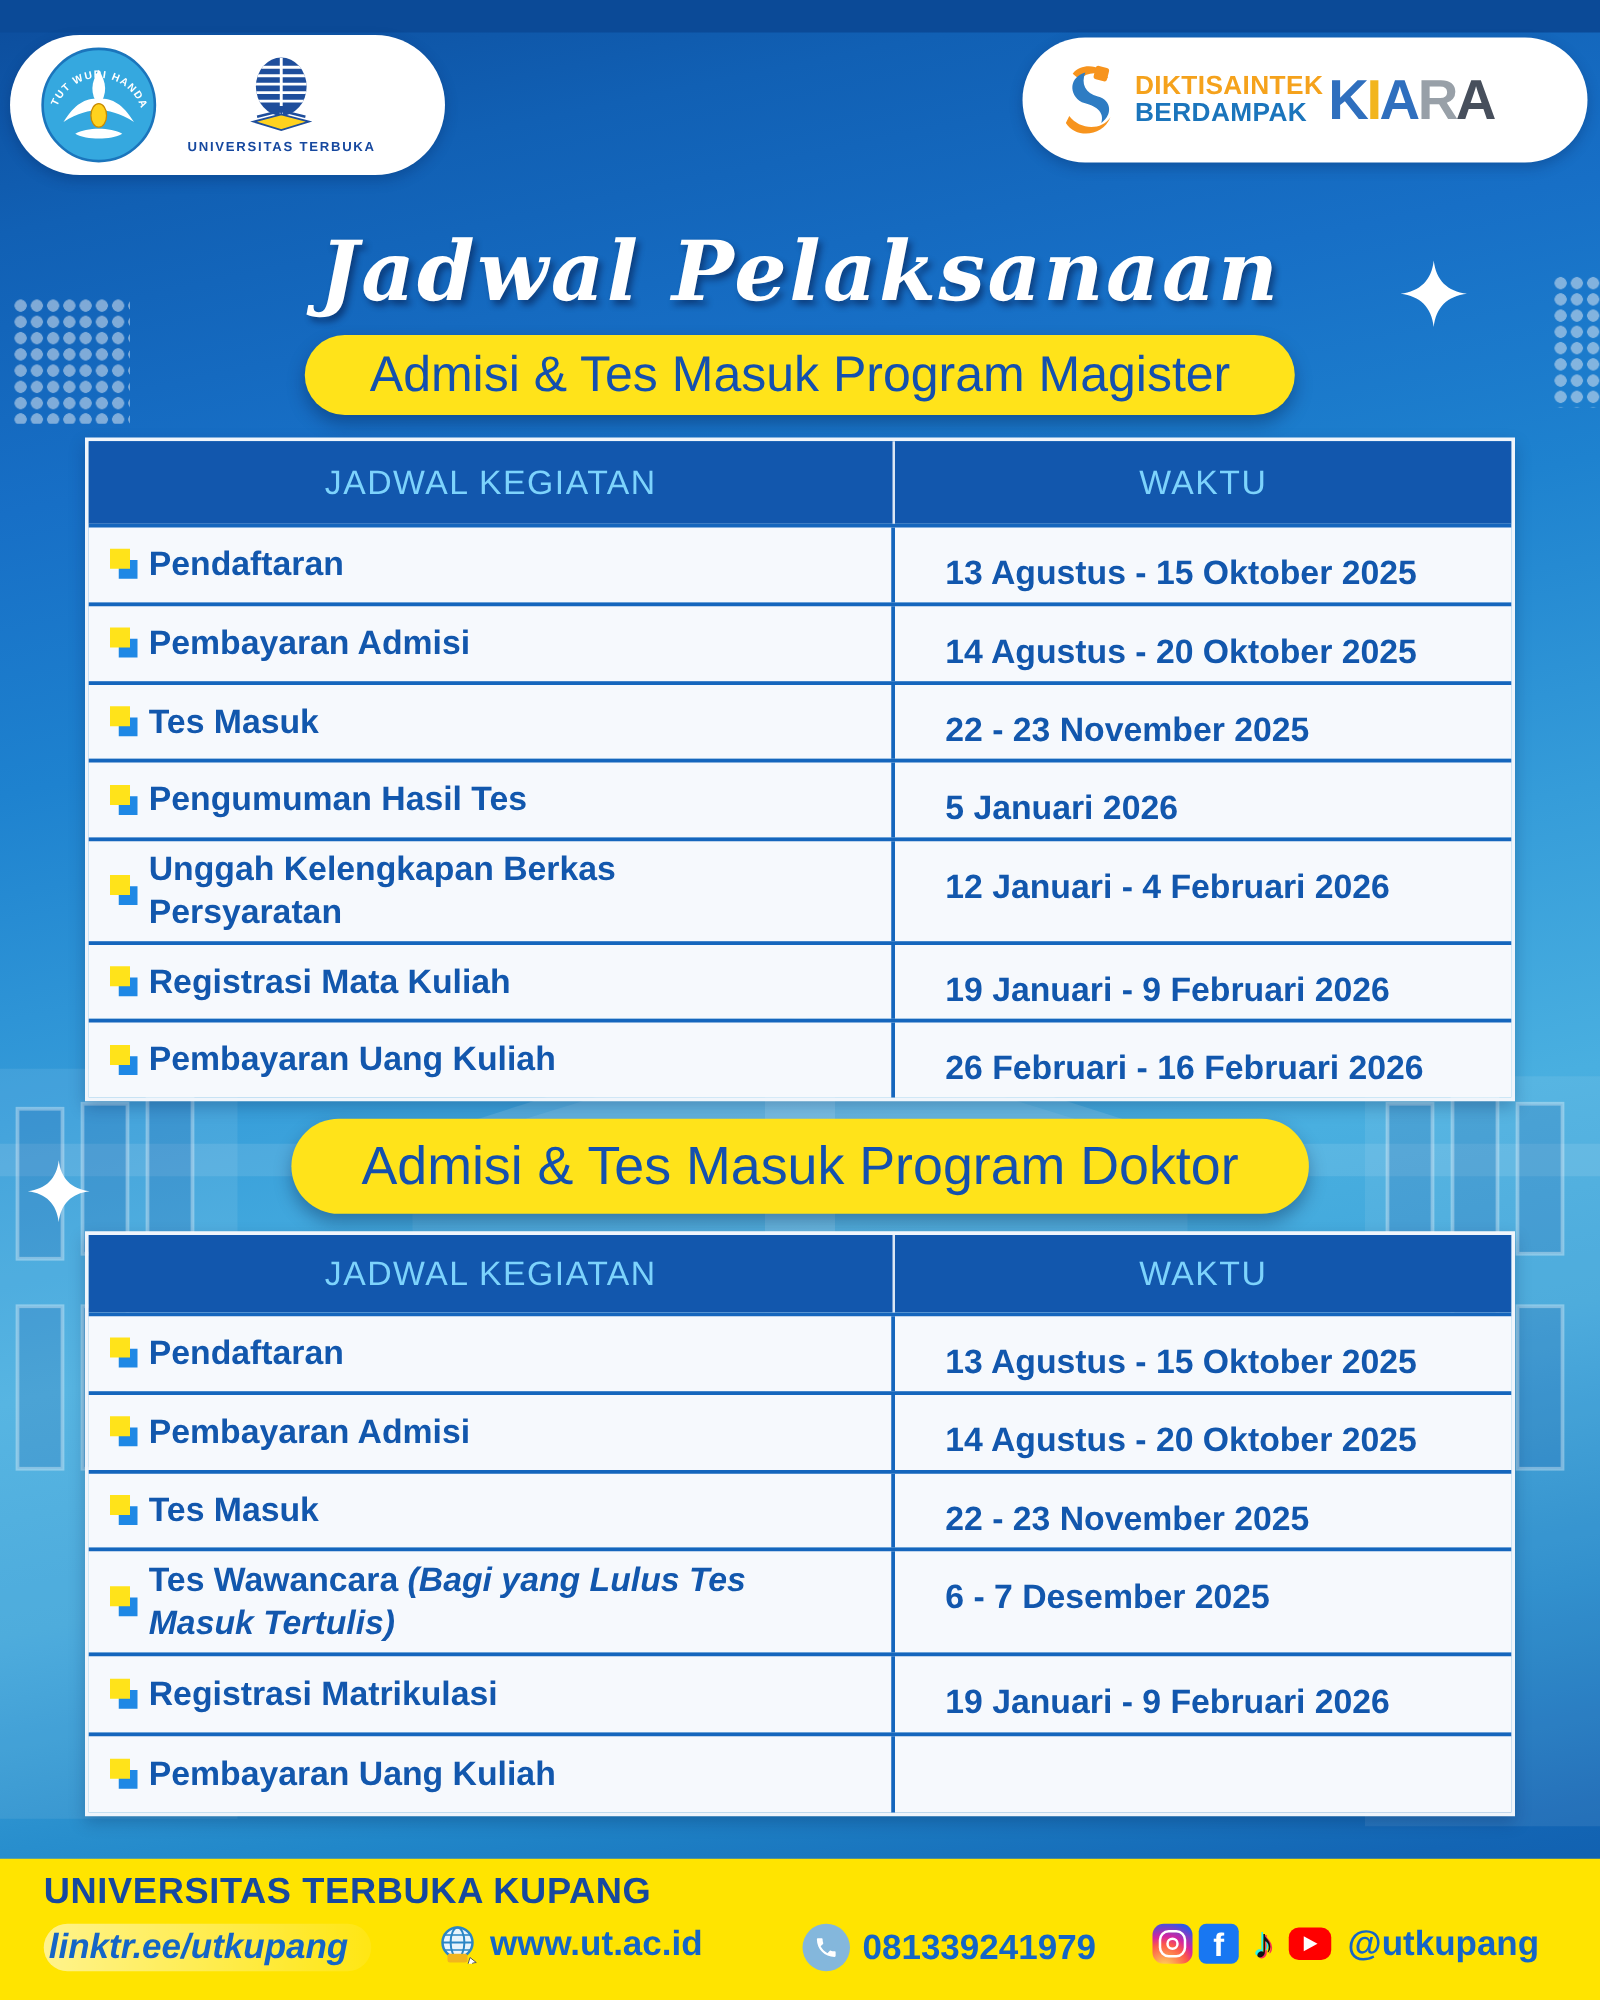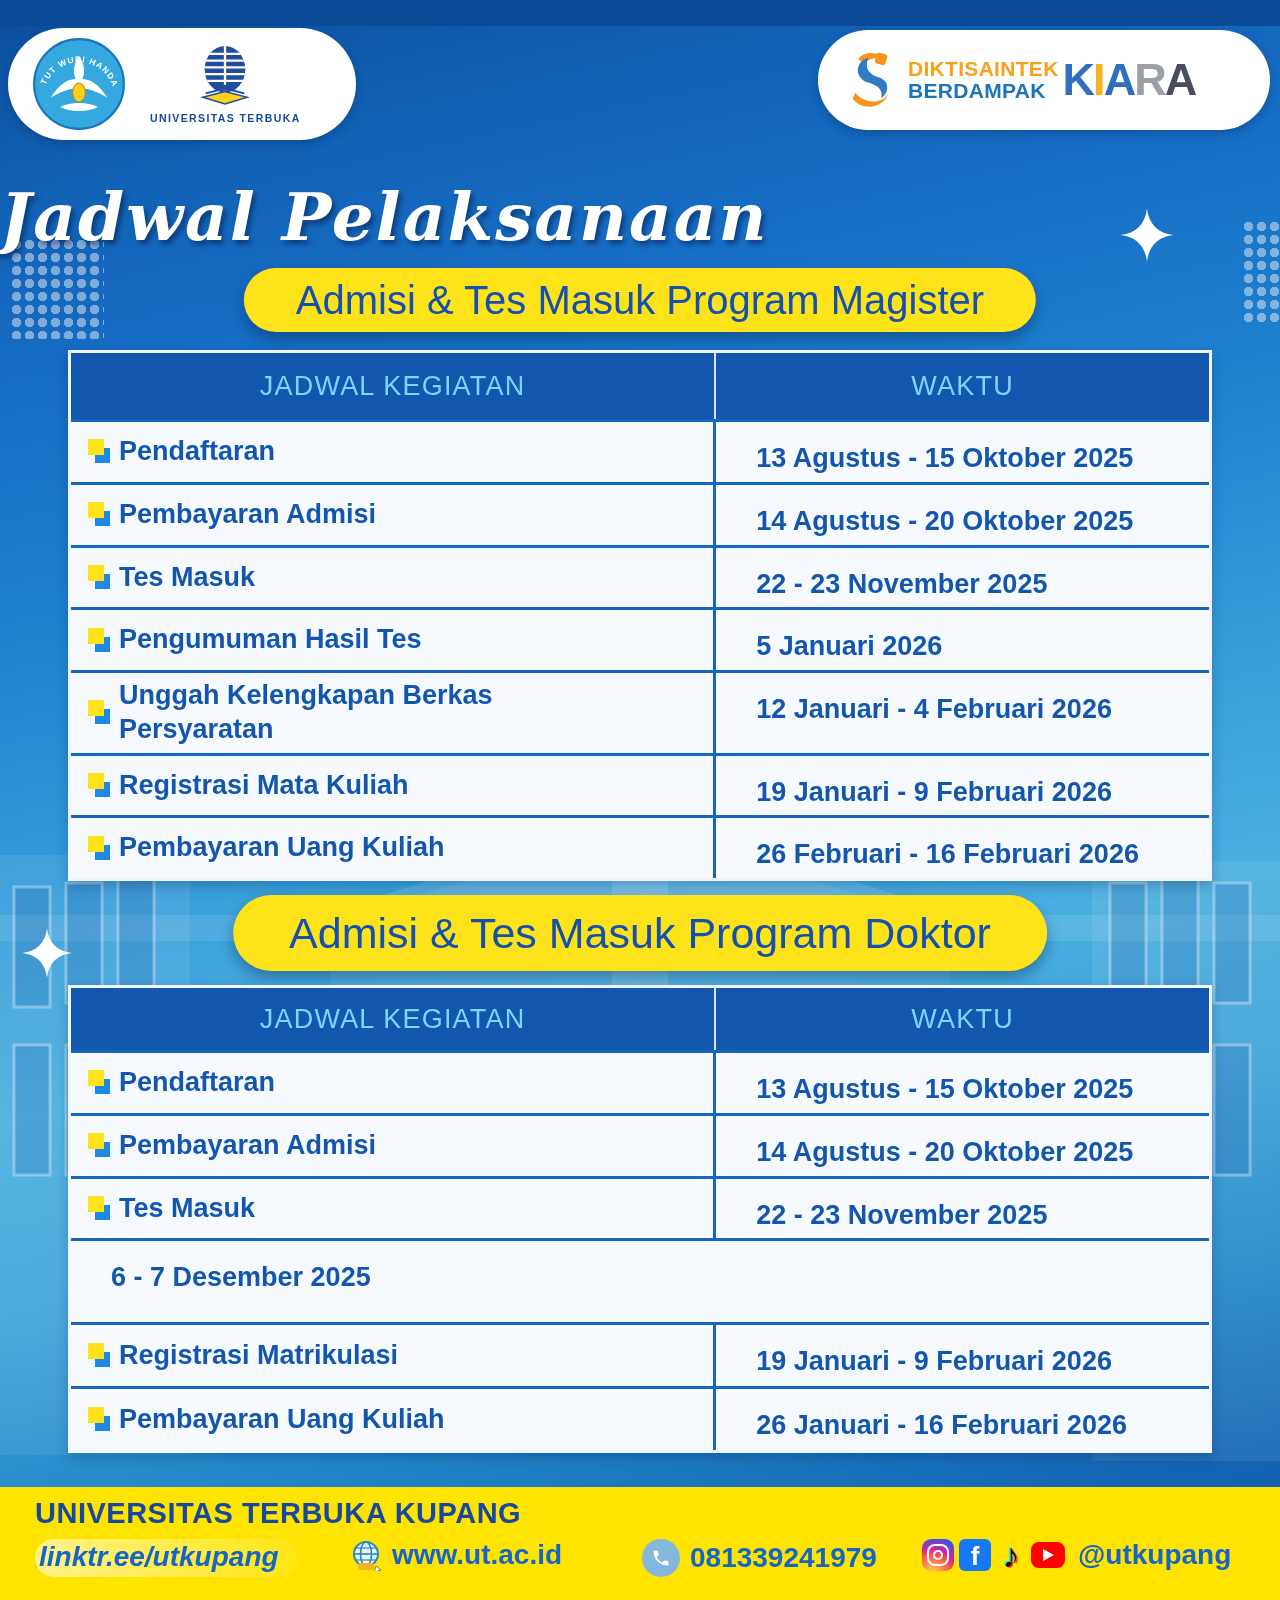--- a/index.html
+++ b/index.html
@@ -24,21 +24,21 @@
   .ut-block{display:flex;flex-direction:column;align-items:center;gap:2px}
   .ut-caption{font-size:10.5px;font-weight:bold;letter-spacing:1.4px;color:#16489F;white-space:nowrap}
   .dik-text{display:flex;flex-direction:column;line-height:1.05}
   .dik-text .l1{color:#F5A21C;font-weight:800;font-size:21px;letter-spacing:.3px}
   .dik-text .l2{color:#1B75BC;font-weight:800;font-size:21px;letter-spacing:.3px}
   .kiara{font-weight:800;font-size:45px;letter-spacing:-2px;display:flex}
   .kiara .k1,.kiara .k3{color:#2F6FBE}.kiara .k2{color:#F2B51D}
   .kiara .k4{color:#98A0A8}.kiara .k5{color:#474F5C}
 
   
-  .script-title{position:absolute;left:0;right:0;top:178px;margin:0;text-align:left;
+  .script-title{position:absolute;left:0;right:0;top:178px;margin:0;text-align:center;
     font-family:"DejaVu Serif",serif;font-style:italic;font-weight:bold;font-size:66px;
     color:#fff;letter-spacing:2px;text-shadow:3px 4px 5px rgba(0,10,50,.45)}
   .badge{position:absolute;left:50%;transform:translateX(-50%);background:#FFE31A;border-radius:42px;
     display:flex;align-items:center;justify-content:center;color:#1450AE;font-weight:400;
     box-shadow:0 7px 14px rgba(0,20,60,.35);white-space:nowrap}
   .badge-1{top:268px;height:64px;padding:0 52px;font-size:40px}
   .badge-2{top:895px;height:76px;padding:17px 56px;font-size:43px}
 
   
   .sched-table{position:absolute;left:68px;width:1144px;border:3px solid #F0F5FB;box-shadow:0 5px 12px rgba(0,25,70,.25)}
@@ -287,40 +287,41 @@
     <div class="tr r-3">
       <div class="td-a">
           <span class="bullet"></span>
           <span class="cell-text">Tes Masuk</span>
         </div>
       <div class="td-b">
           <span class="cell-text">22 - 23 November 2025</span>
         </div>
     </div>
     <div class="tr r-tall">
+      <div class="td-a">
+          <span class="bullet"></span>
+        <span class="cell-text"><span>Tes Wawancara </span><i>(Bagi yang Lulus Tes Masuk Tertulis)</i></span>
+      </div>
       <div class="td-b">
           <span class="cell-text">6 - 7 Desember 2025</span>
         </div>
     </div>
     <div class="tr r-5">
       <div class="td-a">
           <span class="bullet"></span>
           <span class="cell-text">Registrasi Matrikulasi</span>
         </div>
       <div class="td-b">
           <span class="cell-text">19 Januari - 9 Februari 2026</span>
         </div>
     </div>
     <div class="tr r-6">
       <div class="td-a">
           <span class="bullet"></span>
           <span class="cell-text">Pembayaran Uang Kuliah</span>
-        </div>
-      <div class="td-b">
-          <span class="cell-text">26 Januari - 16 Februari 2026</span>
         </div>
     </div>
   </div>
 
   <div class="footer">
     <div class="footer-title">UNIVERSITAS TERBUKA KUPANG</div>
     <div class="f-item f-linktr">linktr.ee/utkupang</div>
     <div class="f-item f-web">
       <svg width="32" height="32" viewBox="0 0 32 32">
         <circle cx="16" cy="15" r="12" fill="#E8F4FB" stroke="#2B86C5" stroke-width="2"></circle>

